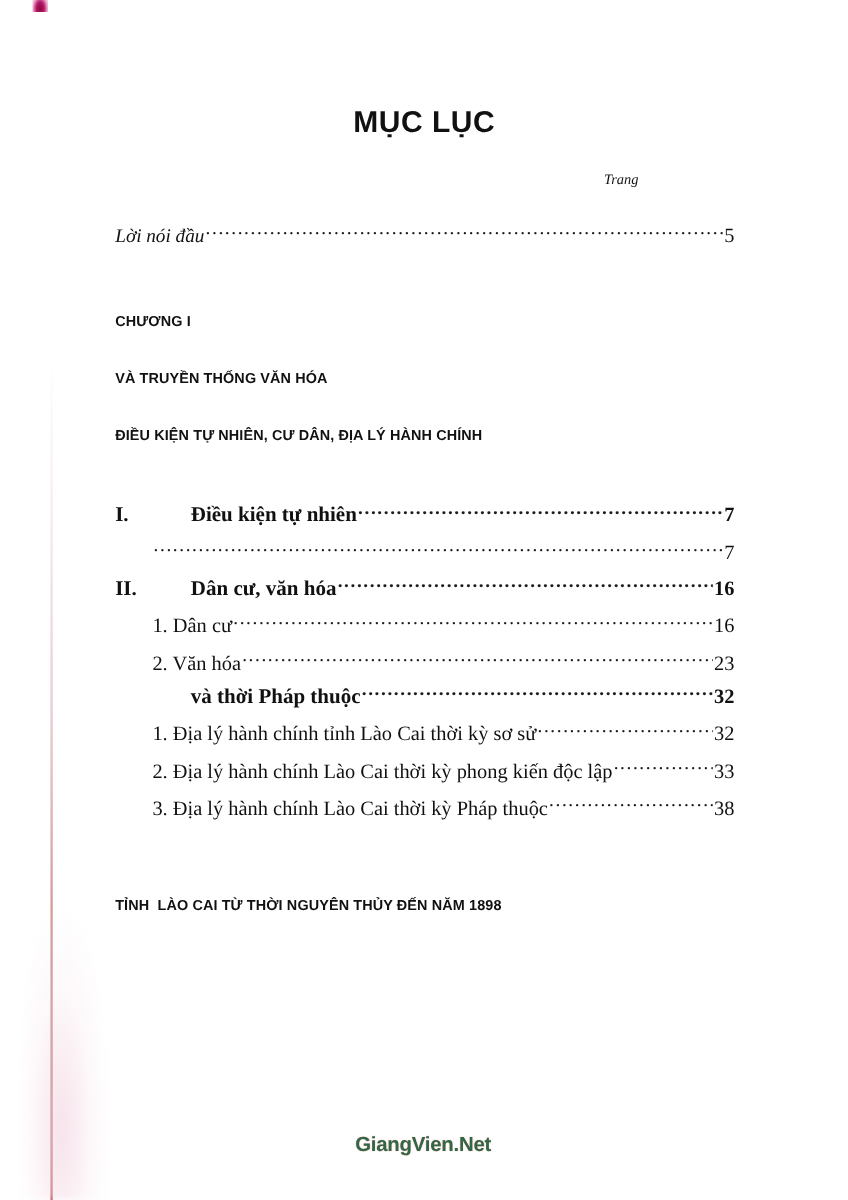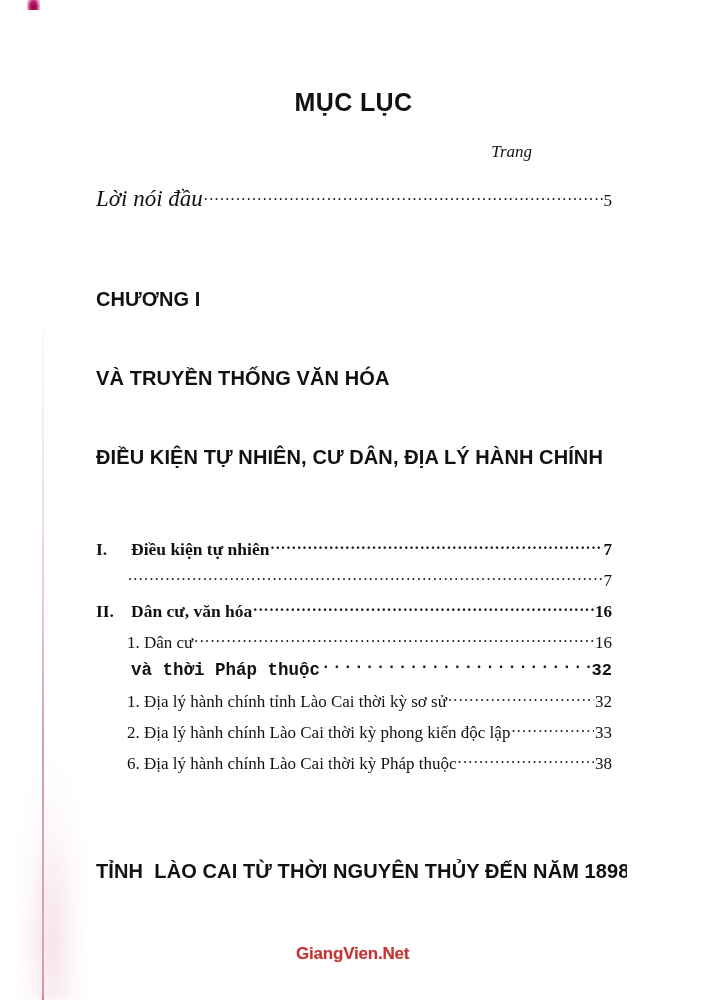--- a/index.html
+++ b/index.html
@@ -73,21 +73,21 @@
     font-weight: bold;
     font-size: 25px;
     letter-spacing: 0.4px;
     color: #111;
   }
   .trang-label {
     position: absolute;
     right: 95px;
     top: 142px;
     font-style: italic;
-    font-size: 17px;
+    font-size: 12px;
     font-family: "Liberation Serif", "DejaVu Serif", serif;
   }
 
   
   .toc {
     position: absolute;
     left: 96px;
     top: 185px;
     width: 516px;
   }
@@ -131,63 +131,62 @@
     flex: 0 0 auto;
     font-size: 17px;
     text-align: right;
   }
 
   .entry-preface {
     margin-bottom: 21px;
   }
   .entry-preface .label {
     font-style: italic;
-    font-size: 23px;
+    font-size: 16px;
   }
 
   .chapter {
     font-family: "Liberation Sans Narrow", "Liberation Sans", "DejaVu Sans", sans-serif;
     font-weight: bold;
-    font-size: 20px;
+    font-size: 12px;
     line-height: 1.32;
     letter-spacing: 0.1px;
     color: #111;
     white-space: pre;
   }
   .chapter-1 { margin-bottom: 14px; }
   .chapter-2 { margin-top: 31px; margin-bottom: 16px; }
 
   .section {
     font-weight: bold;
     margin-top: 8px;
     font-size: 17.5px;
   }
-  .section .label { font-weight: bold; }
+  .section .label { font-weight: bold; margin-left: 28px; }
 
   .subitem {
     margin-top: 9px;
     padding-left: 31px;
     font-size: 17px;
   }
 
   .cont {
     padding-left: 35px;
-    font-family: Liberation Mono, monospace;
   }
   .noleader { }
 
   
   .watermark {
     position: absolute;
     left: 296px;
     top: 944px;
     font-family: "Liberation Sans", "DejaVu Sans", sans-serif;
     font-weight: bold;
     font-size: 17px;
-    color: #b91c1c;
+    color: #14532d;
     opacity: 0.88;
     letter-spacing: -0.2px;
     text-shadow: 0 0 1px rgba(224,27,27,0.5);
   }
 </style>
 </head>
 <body>
 
 <div id="page">
 
@@ -228,38 +227,43 @@
       <span class="num-col">II.</span>
       <span class="label">Dân cư, văn hóa</span>
       <span class="leader"></span>
       <span class="page-no">16</span>
     </div>
     <div class="row subitem">
       <span class="label">1. Dân cư</span>
       <span class="leader"></span>
       <span class="page-no">16</span>
     </div>
+    <div class="row subitem">
+      <span class="label">2. Văn hóa</span>
+      <span class="leader"></span>
+      <span class="page-no">23</span>
+    </div>
 
     <div class="row section cont" style="margin-top:5px;">
       <span class="label">và thời Pháp thuộc</span>
       <span class="leader"></span>
       <span class="page-no">32</span>
     </div>
     <div class="row subitem">
       <span class="label">1. Địa lý hành chính tỉnh Lào Cai thời kỳ sơ sử</span>
       <span class="leader"></span>
       <span class="page-no">32</span>
     </div>
     <div class="row subitem">
       <span class="label">2. Địa lý hành chính Lào Cai thời kỳ phong kiến độc lập</span>
       <span class="leader"></span>
       <span class="page-no">33</span>
     </div>
     <div class="row subitem">
-      <span class="label">6. Địa lý hành chính Lào Cai thời kỳ Pháp thuộc</span>
+      <span class="label">3. Địa lý hành chính Lào Cai thời kỳ Pháp thuộc</span>
       <span class="leader"></span>
       <span class="page-no">38</span>
     </div>
 
     <div class="chapter chapter-2">
       <div>TỈNH  LÀO CAI TỪ THỜI NGUYÊN THỦY ĐẾN NĂM 1898</div>
     </div>
 
   </div>
 

